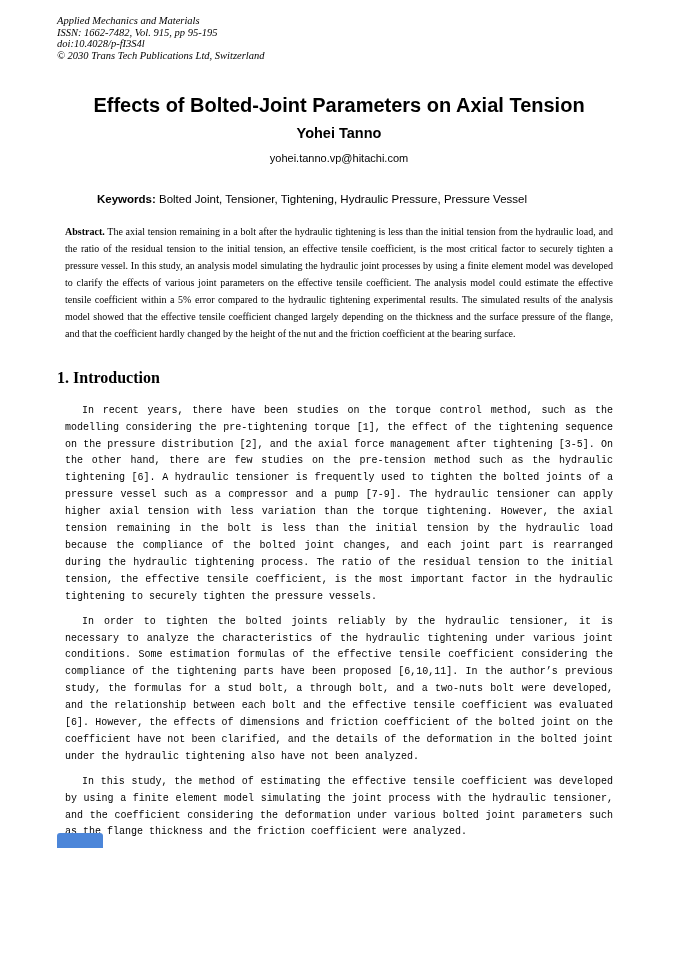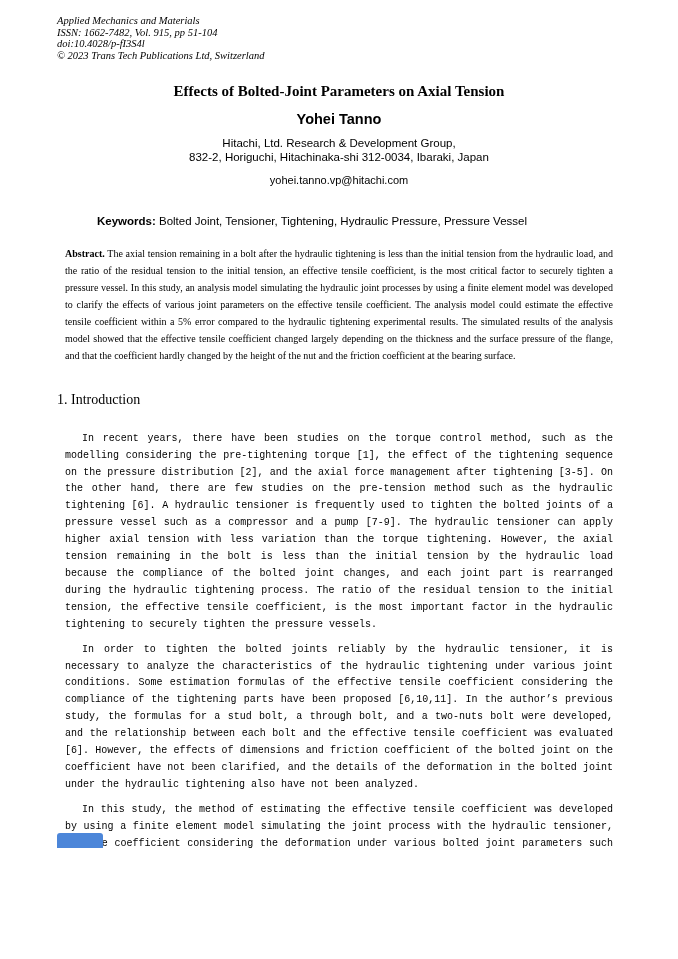--- a/index.html
+++ b/index.html
@@ -17,25 +17,25 @@
   
   .meta{
     display:flex;justify-content:space-between;align-items:flex-start;
     font-family:"Liberation Serif","DejaVu Serif",serif;
     font-style:italic;
     font-size:10.5px;line-height:11.6px;
   }
   .meta .right{text-align:right;}
   
   .title{
-    margin-top:21px;
+    margin-top:35px;
     text-align:center;
-    font-family:Liberation Serif, serif;
+    font-family:Liberation Sans, sans-serif;
     font-weight:bold;
-    font-size:15px;line-height:19px;
+    font-size:20px;line-height:19px;
   }
   .author{
     margin-top:10px;
     text-align:center;
     font-family:"Liberation Sans","DejaVu Sans",sans-serif;
     font-size:14.5px;line-height:17px;font-weight:700;
   }
   .affiliation{
     margin-top:8px;
     text-align:center;
@@ -54,56 +54,52 @@
     font-size:11.5px;line-height:15px;padding-left:40px;
   }
   .keywords b{font-weight:bold;}
   .jtext{
     text-align:justify;
     font-size:10px;line-height:16.9px;
     margin:8px;
   }
   .abstract{margin-top:17px;}
   .section-heading{
-    margin-top:27px;margin-bottom:24px;
-    font-weight:normal;
-    font-size:14px;line-height:15px;
+    margin-top:27px;margin-bottom:18px;
+    font-weight:bold;
+    font-size:16px;line-height:15px;
   }
   .body-para{text-indent:17px;font-family:Liberation Mono, monospace;}
   .blue-partial{
     position:absolute;
     left:57px;bottom:0;
     width:46px;height:15px;
     border-radius:3px 3px 0 0;
   }
 </style>
 </head>
 <body>
 
 <div class="page">
 
   <div class="meta">
     <div class="left">
       <div>Applied Mechanics and Materials</div>
-      <div>ISSN: 1662-7482, Vol. 915, pp 51-104</div>
+      <div>ISSN: 1662-7482, Vol. 915, pp 95-195</div>
       <div>doi:10.4028/p-fI3S4l</div>
-      <div>© 2023 Trans Tech Publications Ltd, Switzerland</div>
+      <div>© 2030 Trans Tech Publications Ltd, Switzerland</div>
     </div>
   </div>
 
   <div class="title">
     <div>Effects of Bolted-Joint Parameters on Axial Tension</div>
   </div>
 
   <div class="author">Yohei Tanno</div>
 
-  <div class="affiliation">
-    <div>Hitachi, Ltd. Research &amp; Development Group,</div>
-    <div>832-2, Horiguchi, Hitachinaka-shi 312-0034, Ibaraki, Japan</div>
-  </div>
 
   <div class="email">yohei.tanno.vp@hitachi.com</div>
 
   <div class="keywords"><b>Keywords:</b><span> Bolted Joint, Tensioner, Tightening, Hydraulic Pressure, Pressure Vessel</span></div>
 
   <p class="jtext abstract"><b>Abstract.</b><span> The axial tension remaining in a bolt after the hydraulic tightening is less than the initial tension from the hydraulic load, and the ratio of the residual tension to the initial tension, an effective tensile coefficient, is the most critical factor to securely tighten a pressure vessel. In this study, an analysis model simulating the hydraulic joint processes by using a finite element model was developed to clarify the effects of various joint parameters on the effective tensile coefficient. The analysis model could estimate the effective tensile coefficient within a 5% error compared to the hydraulic tightening experimental results. The simulated results of the analysis model showed that the effective tensile coefficient changed largely depending on the thickness and the surface pressure of the flange, and that the coefficient hardly changed by the height of the nut and the friction coefficient at the bearing surface.</span></p>
 
   <div class="section-heading">1. Introduction</div>
 
   <p class="jtext body-para">In recent years, there have been studies on the torque control method, such as the modelling considering the pre-tightening torque [1], the effect of the tightening sequence on the pressure distribution [2], and the axial force management after tightening [3-5]. On the other hand, there are few studies on the pre-tension method such as the hydraulic tightening [6]. A hydraulic tensioner is frequently used to tighten the bolted joints of a pressure vessel such as a compressor and a pump [7-9]. The hydraulic tensioner can apply higher axial tension with less variation than the torque tightening. However, the axial tension remaining in the bolt is less than the initial tension by the hydraulic load because the compliance of the bolted joint changes, and each joint part is rearranged during the hydraulic tightening process. The ratio of the residual tension to the initial tension, the effective tensile coefficient, is the most important factor in the hydraulic tightening to securely tighten the pressure vessels.</p>

